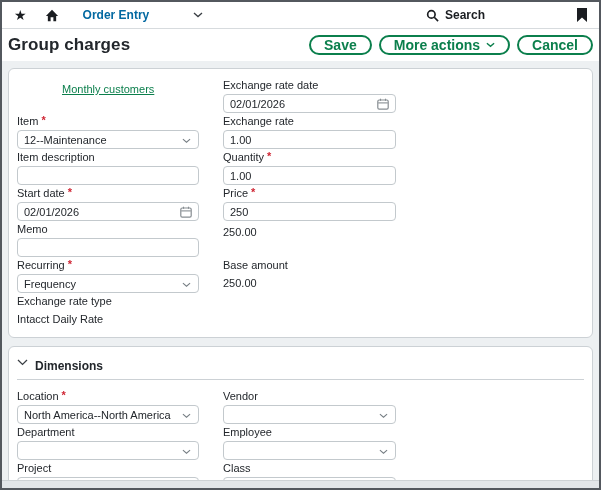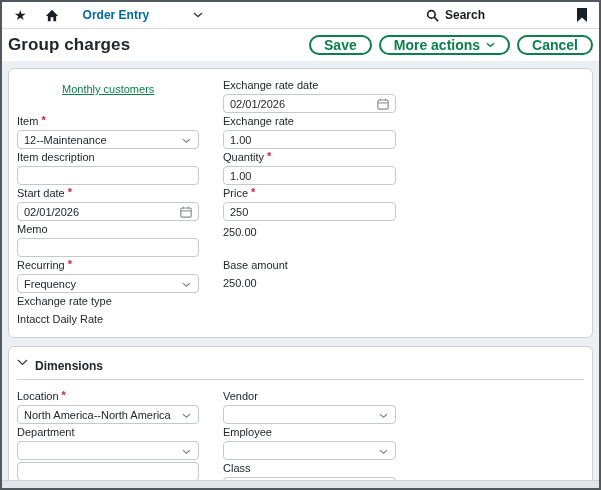--- a/index.html
+++ b/index.html
@@ -291,20 +291,23 @@
             </div>
           <div class="control w-right">
             <span></span>
             <svg class="chev" width="9" height="6" viewBox="0 0 10 6">
                 <path d="M1 1 L5 4.4 L9 1" stroke="#777e84" stroke-width="1.2" fill="none"></path>
               </svg>
           </div>
         </div>
 
         <div class="field">
+          <div class="field-label">
+              <span>Project</span>
+            </div>
           <div class="control w-left">
             <span></span>
 
           </div>
         </div>
         <div class="field">
           <div class="field-label">
               <span>Class</span>
             </div>
           <div class="control w-right">

